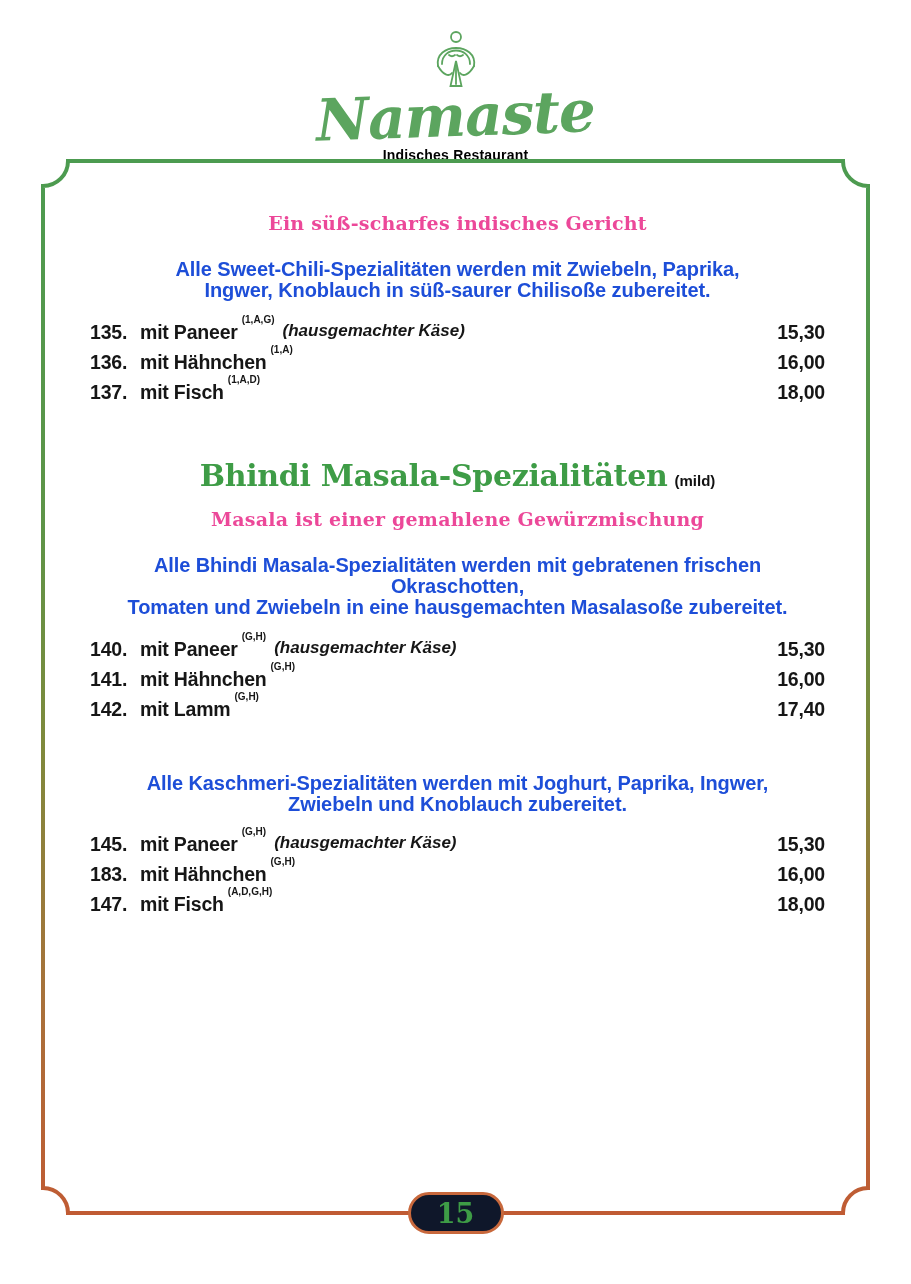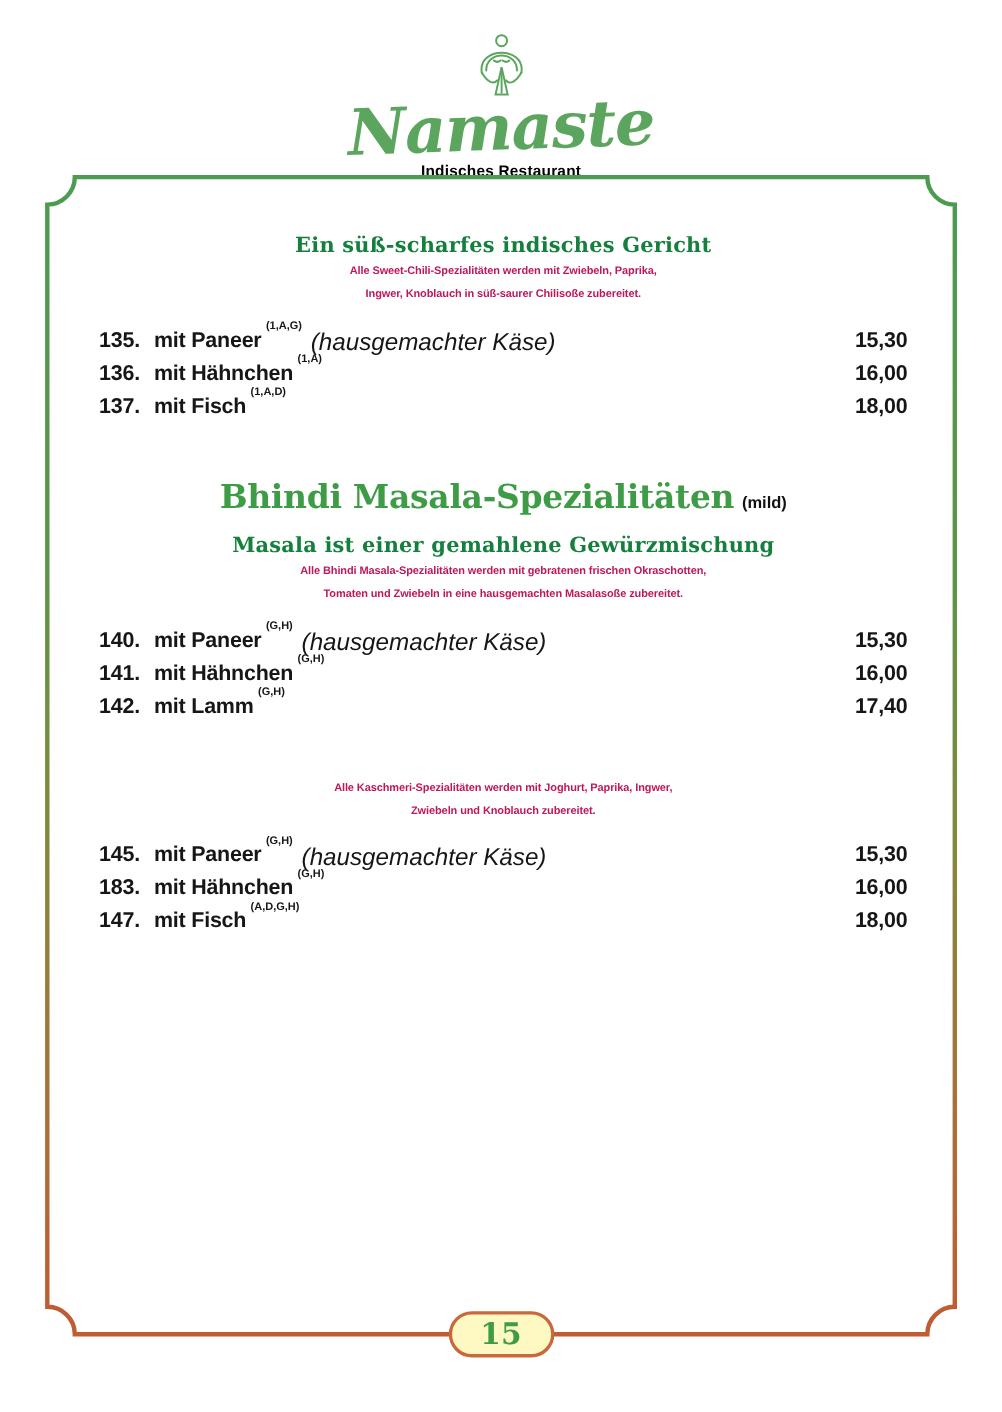--- a/index.html
+++ b/index.html
@@ -28,43 +28,43 @@
   .section.s3{margin-top:45px;}
   .sec-title{
     font-family:"DejaVu Serif", serif;font-weight:700;color:#3E9C46;
     font-size:30px;line-height:36px;letter-spacing:-.3px;
   }
   .spice{
     font-family:"Liberation Sans", sans-serif;color:#111;
     font-size:15px;font-weight:700;margin-left:7px;letter-spacing:0;
   }
   .sec-subtitle{
-    font-family:"DejaVu Serif", serif;font-weight:700;color:#15803d;
+    font-family:"DejaVu Serif", serif;font-weight:700;color:#ec4899;
     font-size:19px;line-height:24px;margin-top:8px;letter-spacing:.2px;
   }
   .sec-subtitle:empty{display:none;}
   .sec-desc{
-    font-weight:700;font-size:10px;line-height:21px;margin-top:1px;color:#be185d;
+    font-weight:700;font-size:20px;line-height:21px;margin-top:24px;color:#1d4ed8;
     letter-spacing:-.1px;
   }
   .sec-desc .dline{display:block;}
   .items{margin-top:20px;text-align:left;}
   .s3 .items{margin-top:18px;}
   .item{display:flex;align-items:flex-start;height:30px;font-weight:700;font-size:19.5px;letter-spacing:-.2px;}
   .num{width:50px;flex:0 0 50px;}
   .iname{white-space:nowrap;}
   .allerg{font-size:10px;font-weight:700;position:relative;top:-7px;margin-left:4px;letter-spacing:0;}
-  .note{font-style:italic;font-weight:400;font-size:22px;margin-left:8px;letter-spacing:0;}
+  .note{font-style:italic;font-weight:700;font-size:17px;margin-left:8px;letter-spacing:0;}
   .note:empty{display:none;}
   .fill{flex:1 1 auto;}
   .price{font-size:19.5px;font-weight:700;}
   
   .page-pill{
     position:absolute;left:50%;top:1192px;transform:translateX(-50%);
-    width:96px;height:42px;background:#fef9c3;border:3px solid #C8683C;border-radius:999px;
+    width:96px;height:42px;background:#0f172a;border:3px solid #C8683C;border-radius:999px;
     display:flex;align-items:center;justify-content:center;
     font-family:"DejaVu Serif", serif;font-weight:700;font-size:27px;color:#3E9C46;
     box-sizing:border-box;
   }
 </style>
 </head>
 <body>
 
 <div class="logo">
   <svg class="logo-figure" width="62" height="72" viewBox="0 0 62 72">

